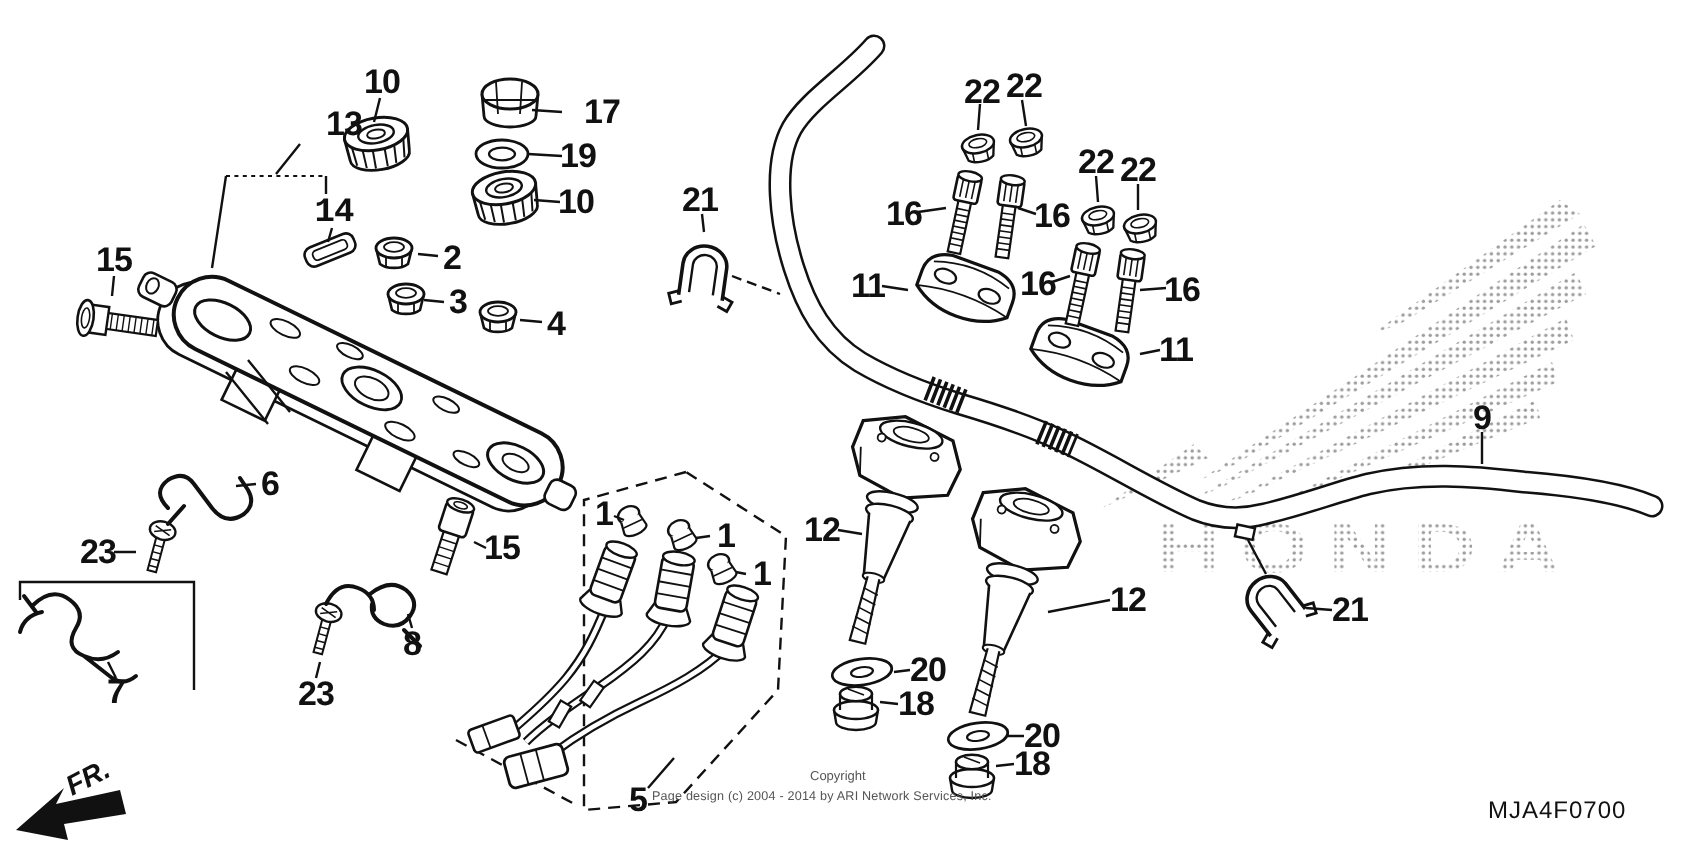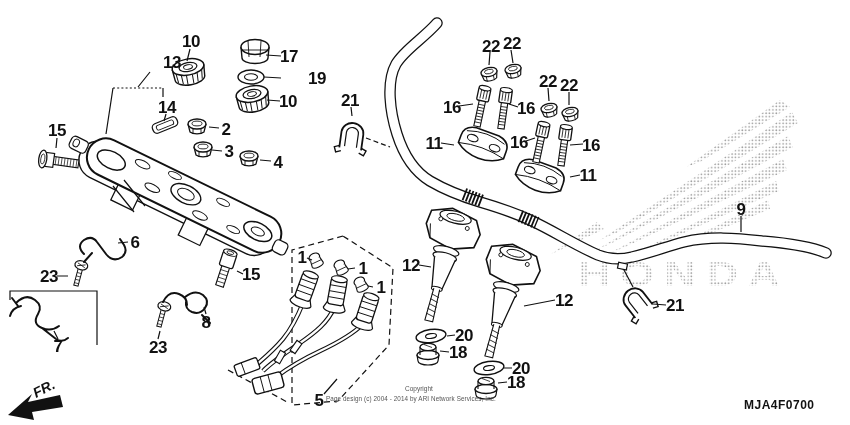--- a/index.html
+++ b/index.html
@@ -1,21 +1,21 @@
 <!DOCTYPE html>
 <html><head>
 <meta charset="utf-8">
 <style>
   html,body{margin:0;padding:0;background:#fff;}
   .stage{position:relative;width:850px;height:425px;background:#ffffff;overflow:hidden;
          font-family:"Liberation Sans",sans-serif;}
   .stage svg{position:absolute;left:0;top:0;}
   .callout{position:absolute;transform:translate(-50%,-50%);font-weight:bold;font-size:17px;
            color:#111;line-height:1;letter-spacing:-0.5px;white-space:nowrap;}
-  .diagram-code{position:absolute;left:744px;top:398px;font-weight:bold;font-size:12px;
+  .diagram-code{position:absolute;left:744px;top:398px;font-weight:normal;font-size:12px;
                 letter-spacing:0.5px;color:#111;}
   .copy1{position:absolute;left:405px;top:385px;font-size:6.5px;color:#555;}
   .copy2{position:absolute;left:326px;top:395px;font-size:6.3px;color:#555;letter-spacing:0.1px;}
 </style>
 </head>
 <body>
 
 <div class="stage">
 
 <svg width="850" height="425" viewBox="0 0 850 425">
@@ -284,24 +284,24 @@
 
   <g>
     <polygon points="8,415 32,394 28,402 60,395 63,407 32,412 34,420" fill="#111"></polygon>
     <text x="0" y="0" font-size="14" font-weight="bold" font-style="italic" fill="#111" transform="translate(36,398) rotate(-27)">FR.</text>
   </g>
 </svg>
 
 <div style="position:absolute;inset:0;">
       <div class="callout" style="left: 150px; top: 62px; margin-left: 22px;">13</div>
       <div class="callout" style="left: 191px; top: 41px;">10</div>
-      <div class="callout" style="left: 289px; top: 56px;">17</div>
-      <div class="callout" style="left: 289px; top: 78px; margin-left: 28px;">19</div>
+      <div class="callout" style="left: 301px; top: 56px;">17</div>
+      <div class="callout" style="left: 289px; top: 78px;">19</div>
       <div class="callout" style="left: 288px; top: 101px;">10</div>
-      <div class="callout" style="left: 167px; top: 107px;">14</div>
+      <div class="callout" style="left: 167px; top: 107px; font-family: Liberation Mono, monospace;">14</div>
       <div class="callout" style="left: 226px; top: 129px;">2</div>
       <div class="callout" style="left: 229px; top: 151px;">3</div>
       <div class="callout" style="left: 278px; top: 162px;">4</div>
       <div class="callout" style="left: 57px; top: 130px;">15</div>
       <div class="callout" style="left: 350px; top: 100px;">21</div>
       <div class="callout" style="left: 491px; top: 46px;">22</div>
       <div class="callout" style="left: 512px; top: 43px;">22</div>
       <div class="callout" style="left: 452px; top: 107px;">16</div>
       <div class="callout" style="left: 526px; top: 108px;">16</div>
       <div class="callout" style="left: 548px; top: 81px;">22</div>

